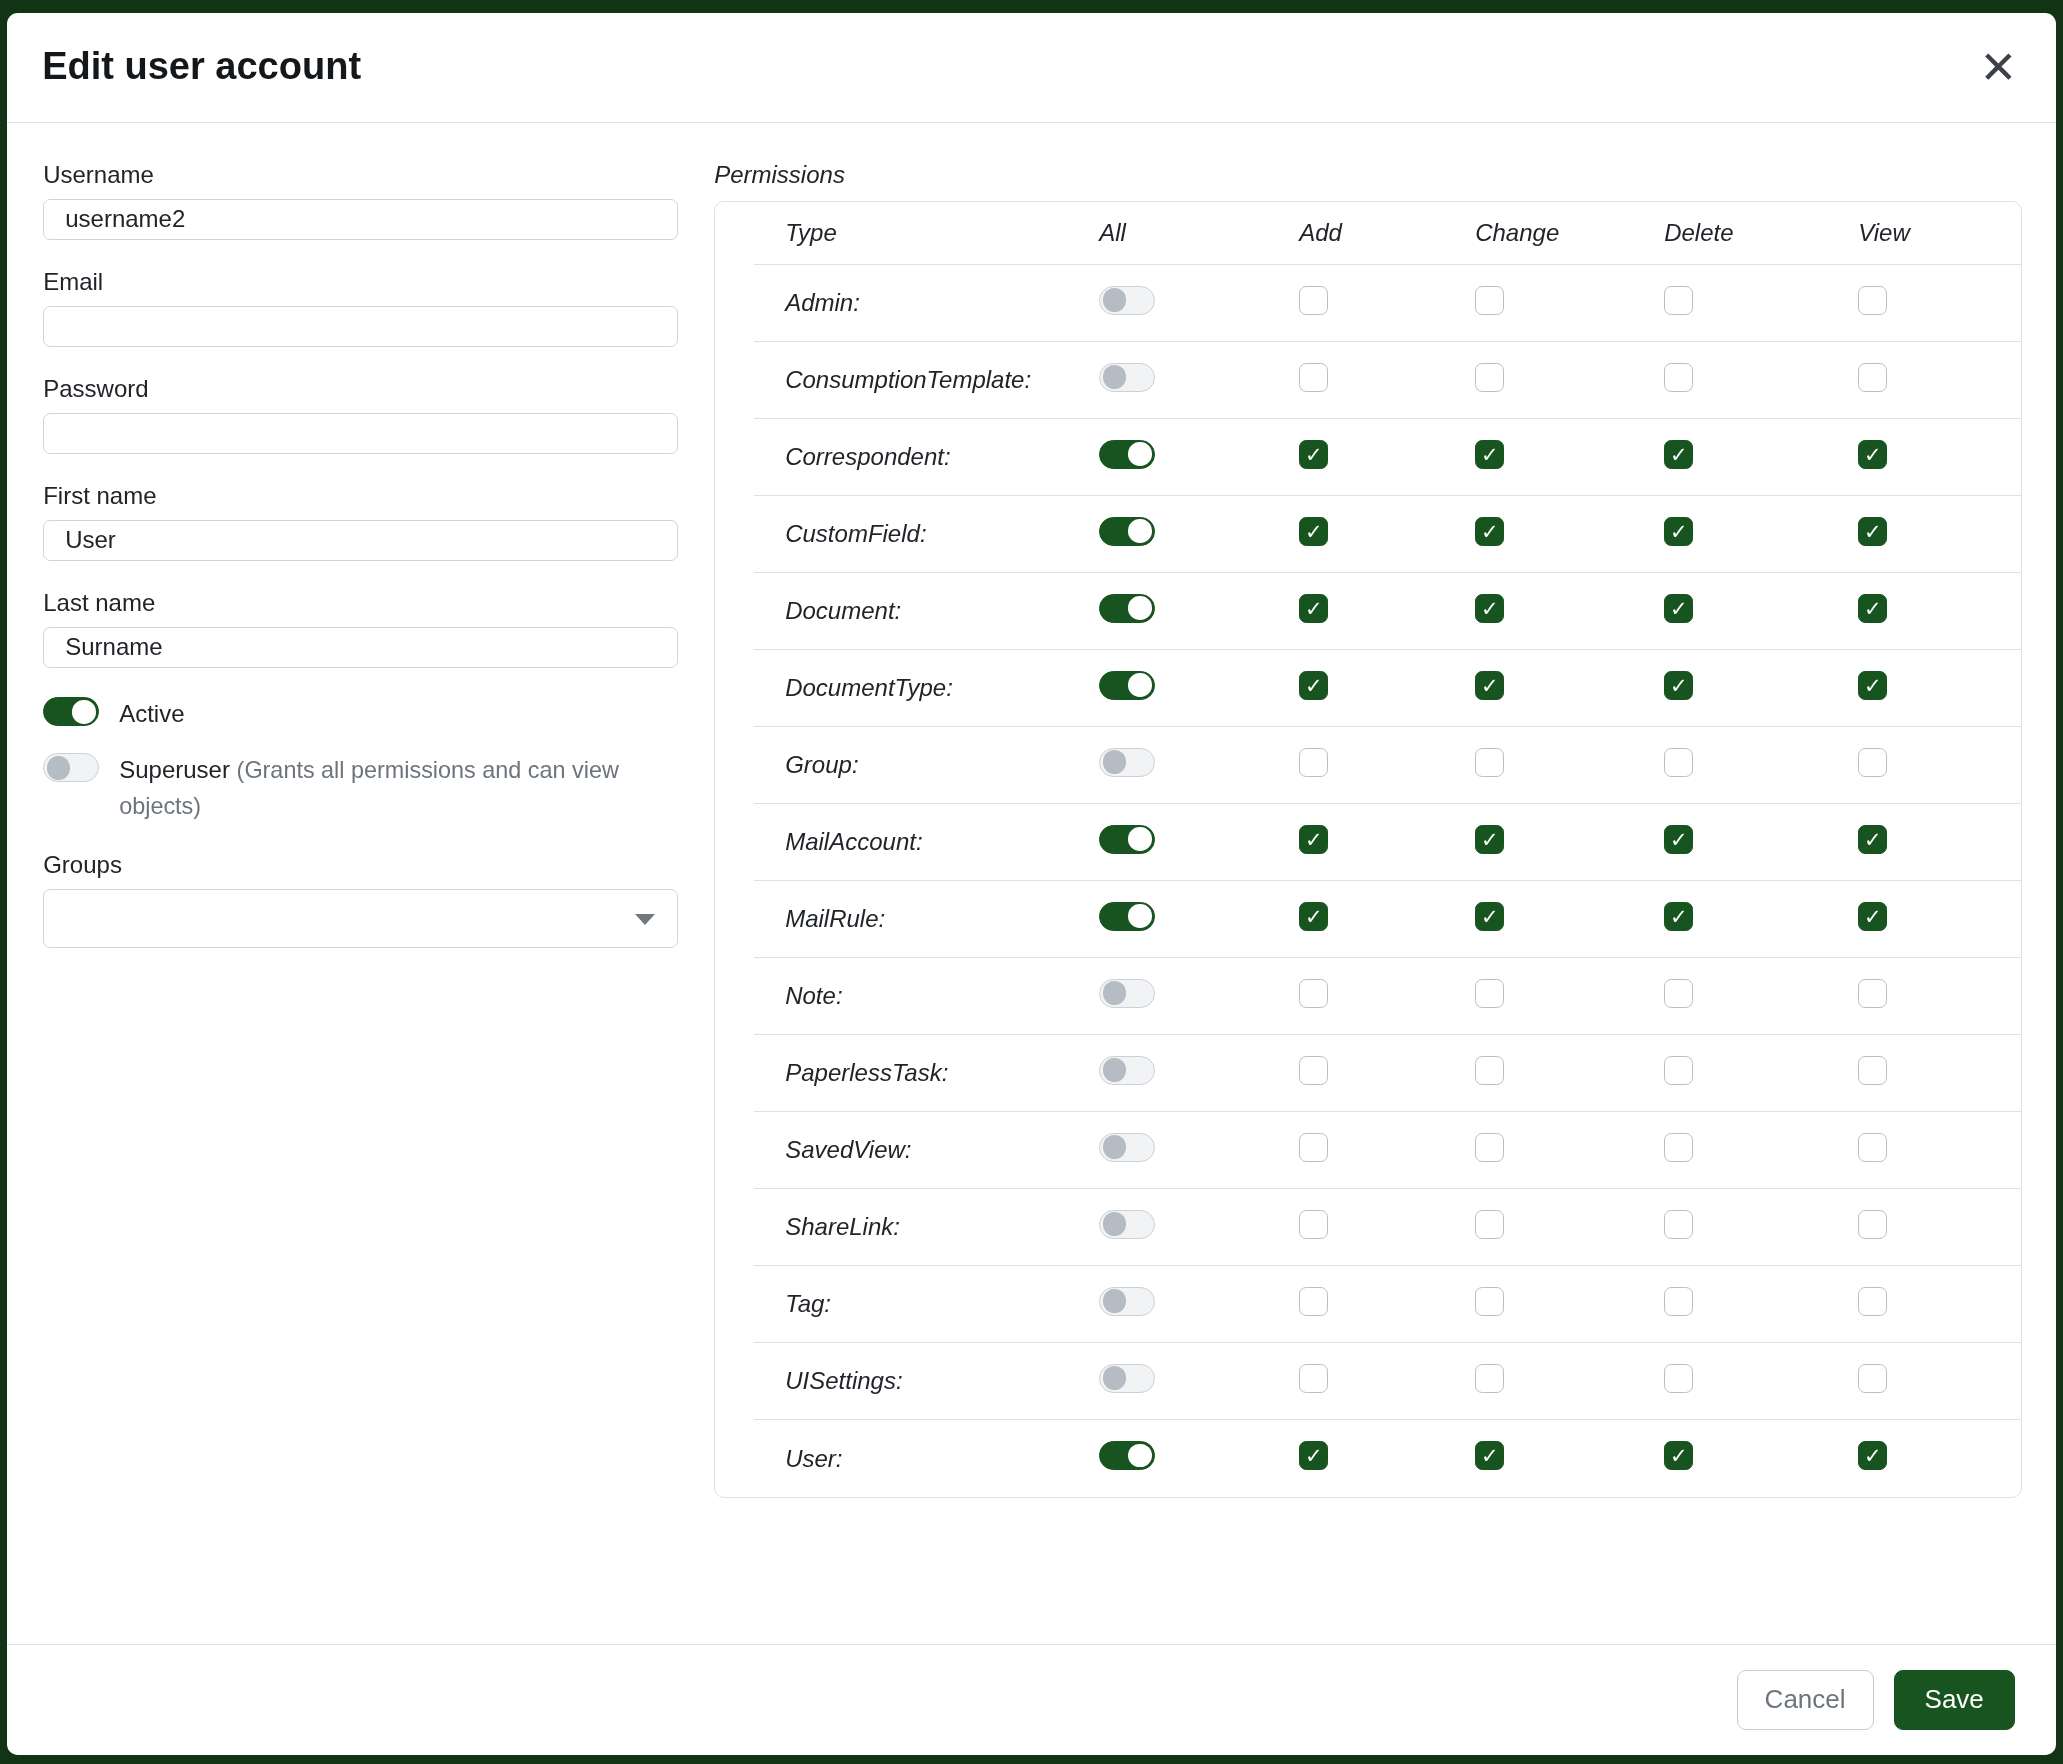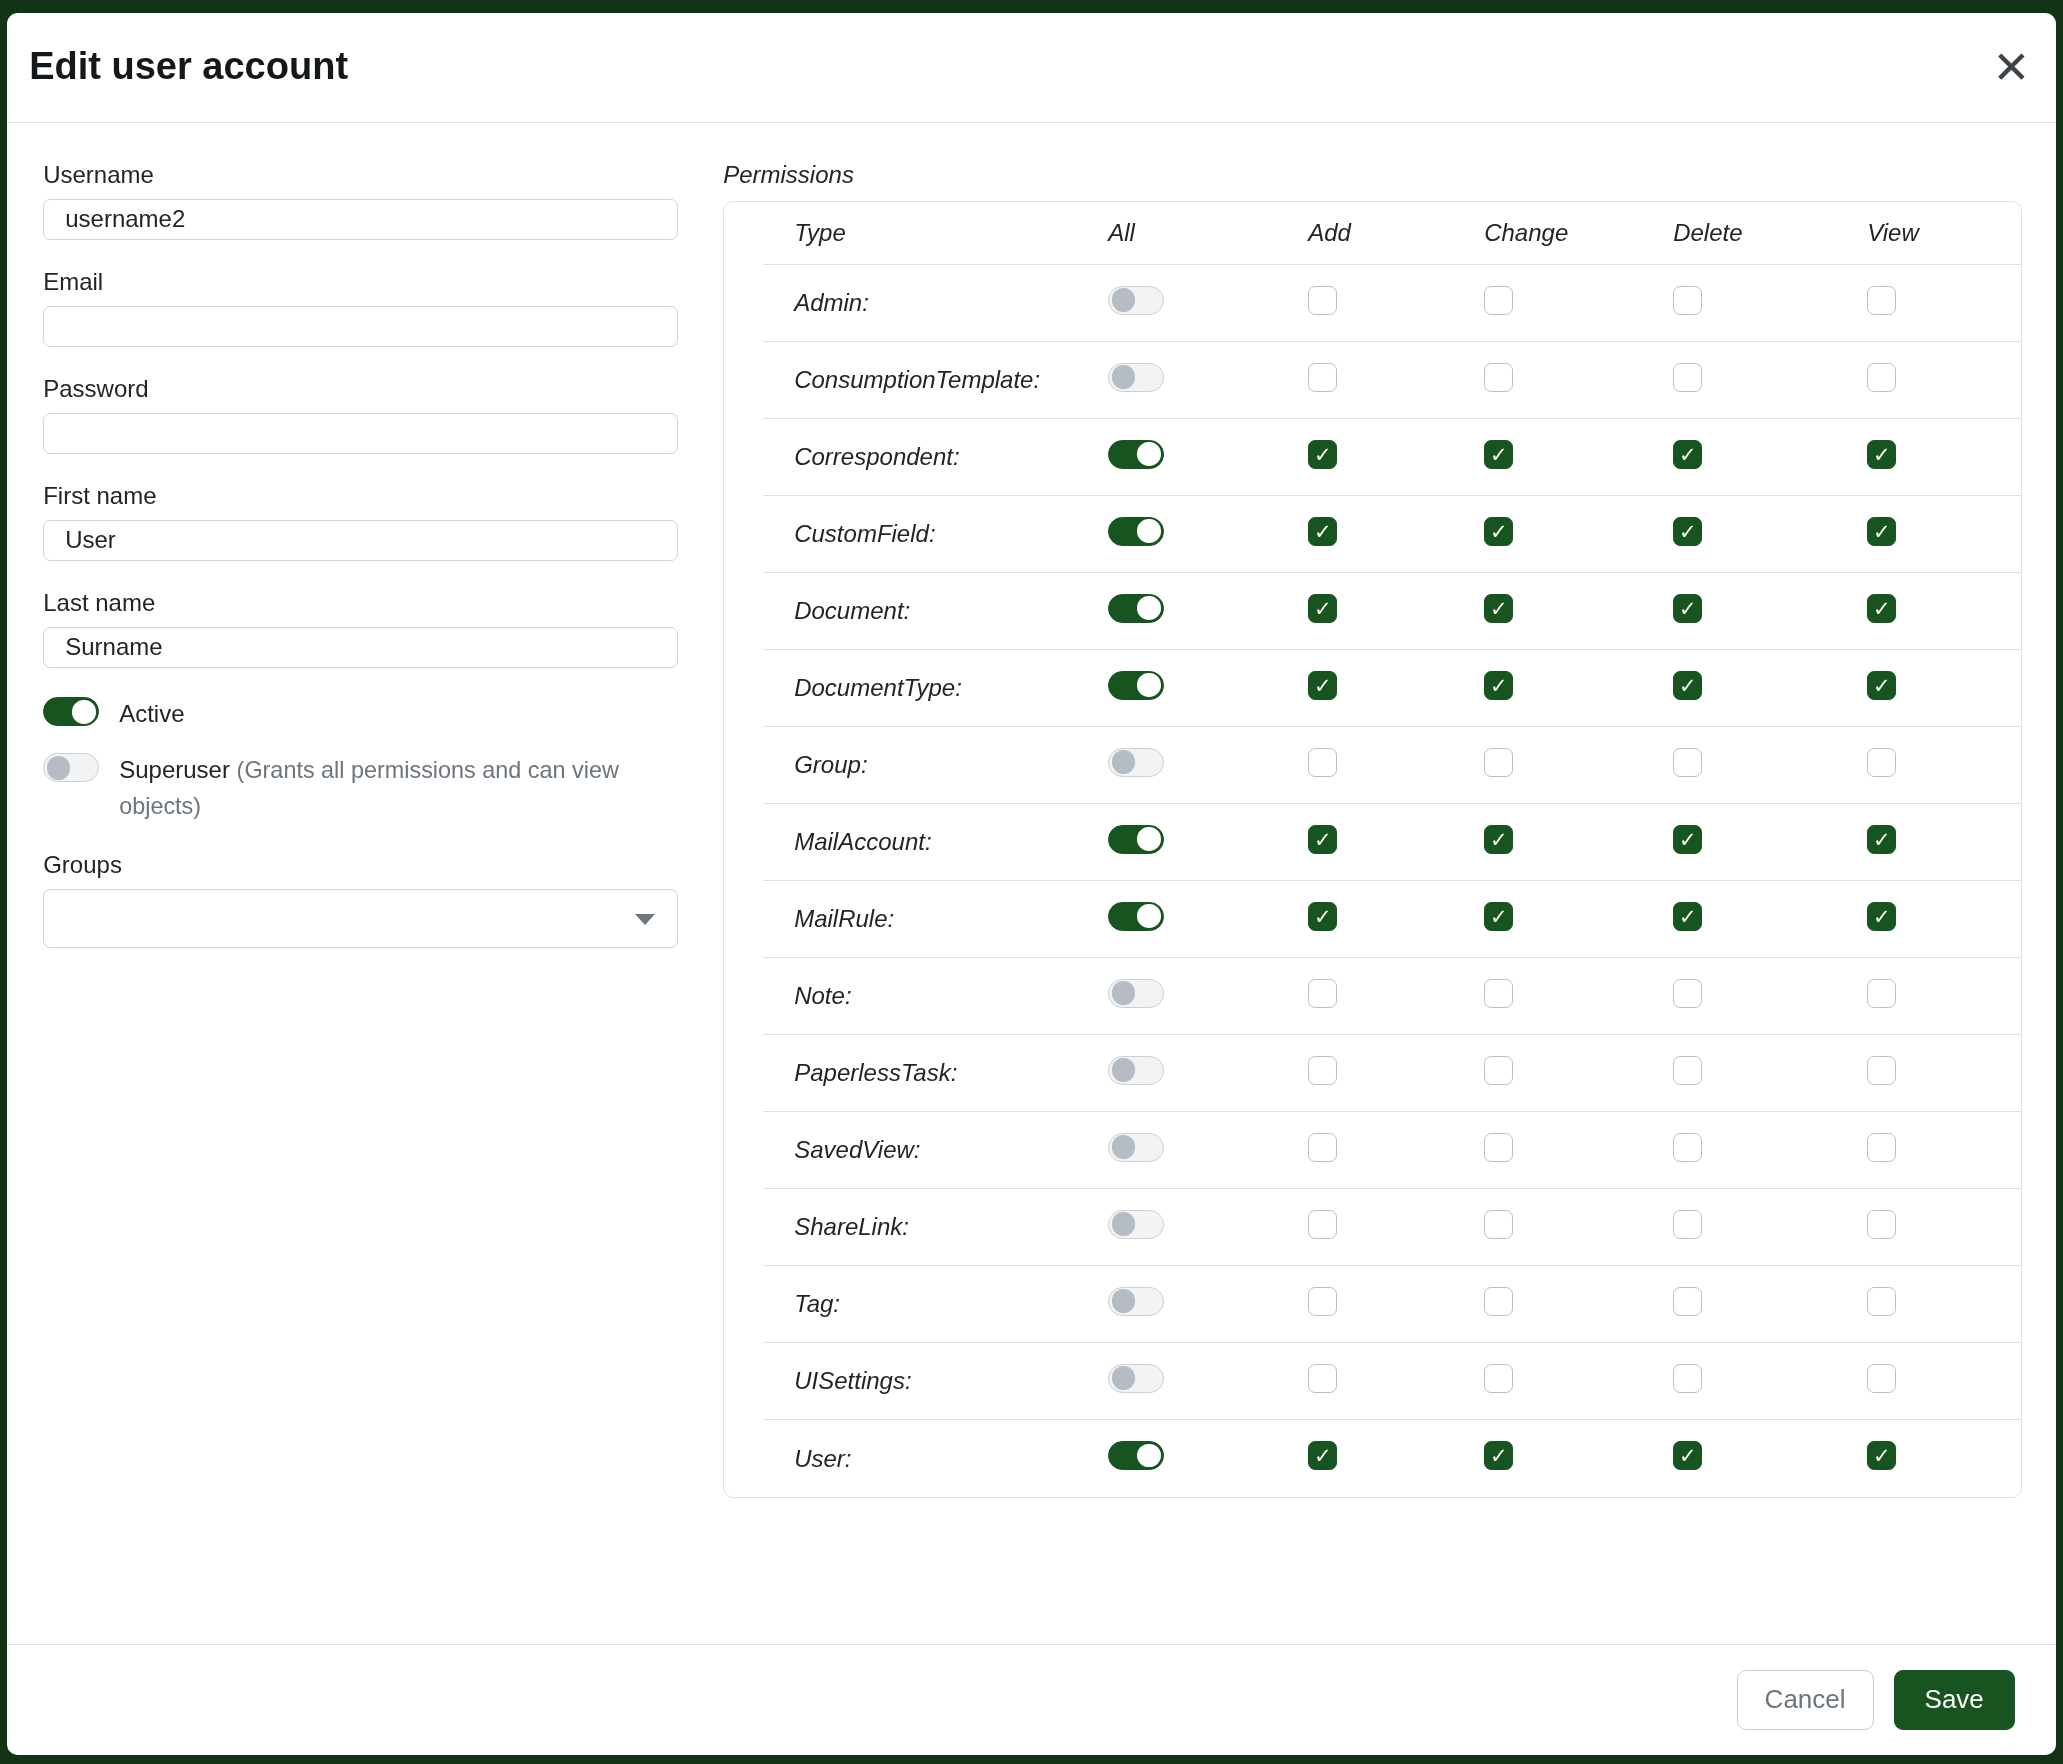--- a/index.html
+++ b/index.html
@@ -24,37 +24,37 @@
     position:absolute;
     top:12.6px;left:7.2px;right:7.2px;bottom:9px;
     background:#fff;
     border-radius:10.8px;
     display:flex;flex-direction:column;
     overflow:hidden;
   }
   
   .modal-header{
     display:flex;align-items:center;justify-content:space-between;
-    padding:32px 22px;
+    padding:32px 35px;
     border-bottom:0.9px solid var(--border);
     flex:none;
   }
   .modal-title{
     font-size:38px;font-weight:700;line-height:1.15;color:#15181b;
   }
   .close-btn{
     background:none;border:none;cursor:pointer;
     font-size:45px;line-height:1;color:#3c4248;
     padding:0 3.6px;font-family:inherit;
   }
   
   .modal-body{
     flex:1;
     display:flex;
-    gap:45px;
+    gap:36px;
     padding:38px 34px 18px 36px;
     overflow:hidden;
   }
   .left-col{width:635px;flex:none;}
   .form-group{margin-bottom:28px;}
   .form-label{display:block;font-size:24px;margin-bottom:10px;color:var(--text);}
   .form-input{
     width:100%;height:41px;
     border:0.9px solid var(--input-border);
     border-radius:7.2px;

